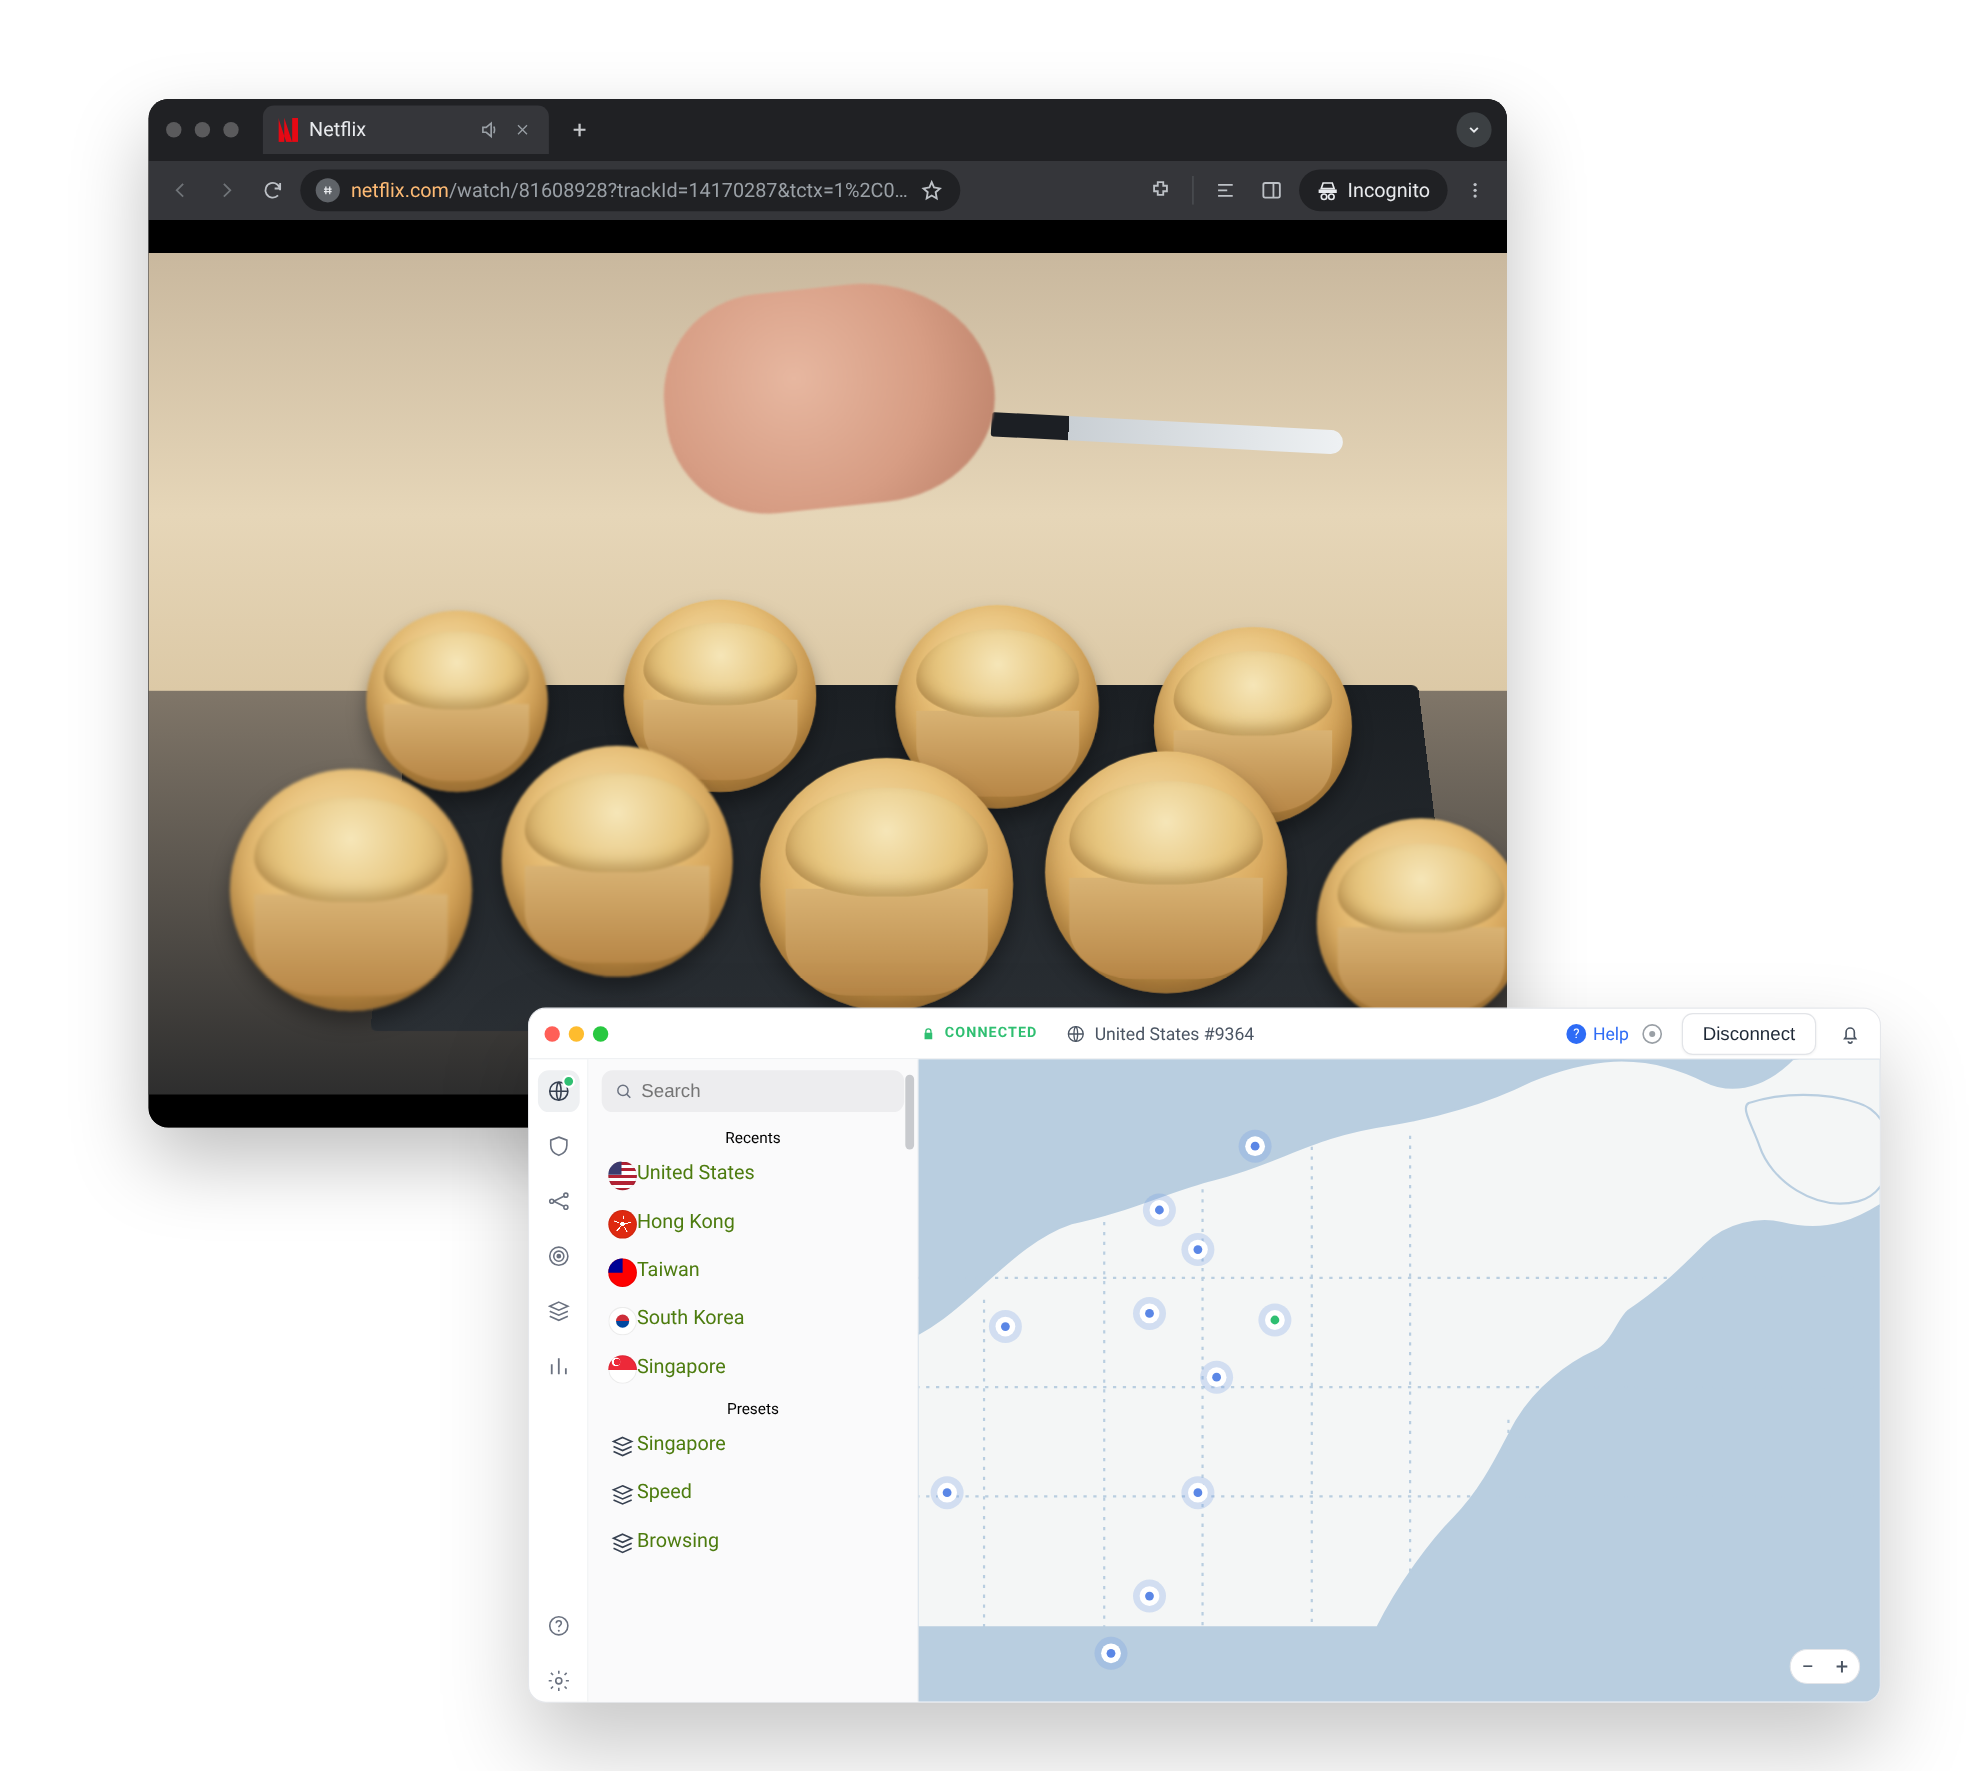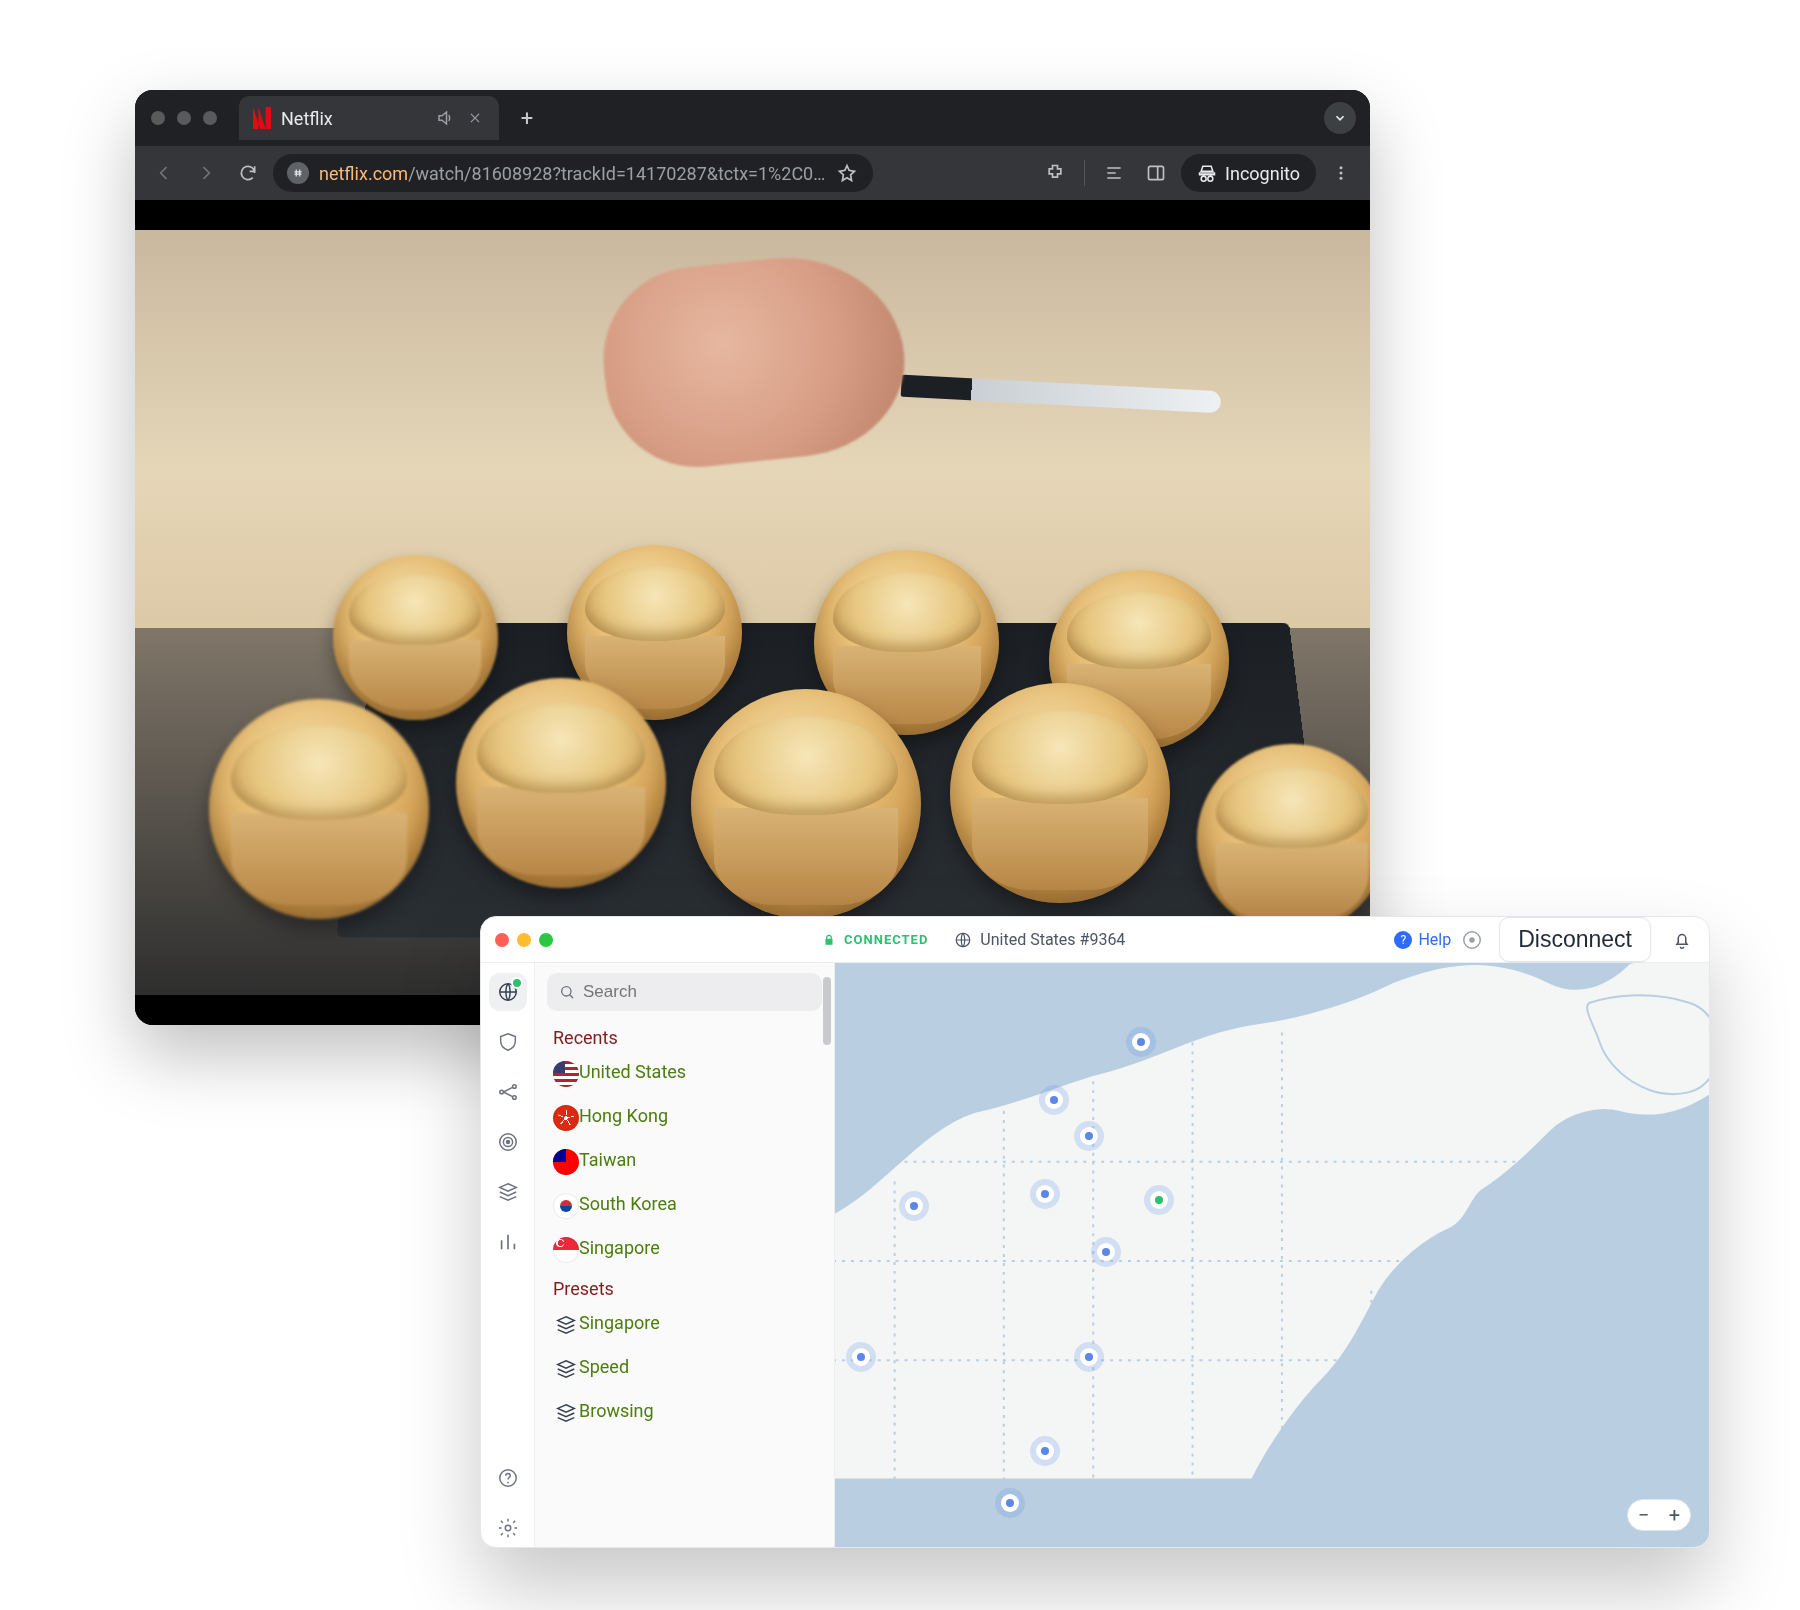--- a/index.html
+++ b/index.html
@@ -178,21 +178,21 @@
   .mac-dot.r{background:#ff5f57;} .mac-dot.y{background:#febc2e;} .mac-dot.g{background:#28c840;}
   .vpn-title .center { flex:1; display:flex; justify-content:center; gap:26px; }
   .status { display:flex; align-items:center; gap:8px; font-weight:700; letter-spacing:1px; color:#2fbf71; font-size:13px;}
   .status .lock { color:#2fbf71;}
   .server { display:flex; align-items:center; gap:8px; color:#4b5563;}
   .help { display:flex; align-items:center; gap:6px; color:#2e6cf6; font-size:16px;}
   .help .q { width:18px;height:18px;border-radius:50%;background:#2e6cf6;color:white; display:flex;align-items:center;justify-content:center;font-size:12px;}
   .autoconnect { width:26px;height:26px; color:#9aa0a6; display:flex;align-items:center;justify-content:center;}
   .disconnect {
     background:#fff; border:1px solid #e2e4e8; border-radius:10px;
-    padding:8px 18px; font-size:23px; color:#1f2937;
+    padding:8px 18px; font-size:17px; color:#1f2937;
     box-shadow: 0 1px 2px rgba(0,0,0,0.04);
     margin-left: 6px;
   }
   .bell { width:26px;height:26px;color:#4b5563; display:flex;align-items:center;justify-content:center; margin-left:10px;}
 
   .vpn-body { flex:1; display:flex; min-height:0;}
   .vpn-rail {
     width:54px; border-right:1px solid #eceef0;
     display:flex; flex-direction:column; align-items:center;
     padding-top:10px; gap:12px;
@@ -214,21 +214,21 @@
     background:#fafafb;
     position:relative;
   }
   .search {
     margin:10px 12px; height:38px; background:#ededef; border-radius:10px;
     display:flex; align-items:center; gap:8px; padding:0 12px; color:#6b7280;
   }
   .search input {
     border:none;background:transparent;outline:none;font-size:17px;flex:1;color:#374151;
   }
-  .section-head { font-size:18px; color:#7f1d1d; padding:6px 18px 4px; }
+  .section-head { font-size:14px; color:#000000; padding:6px 18px 4px;text-align:center; }
   .li {
     display:flex; align-items:flex-start; padding:9px 18px; font-size:18px; color:#4d7c0f;
   }
   .flag {
     width:26px;height:26px;border-radius:50%;
     box-shadow: inset 0 0 0 1px rgba(0,0,0,0.08);
     flex:0 0 auto;
   }
   .flag-us{background:
     repeating-linear-gradient(#b22234 0 3px,#fff 3px 6px);

